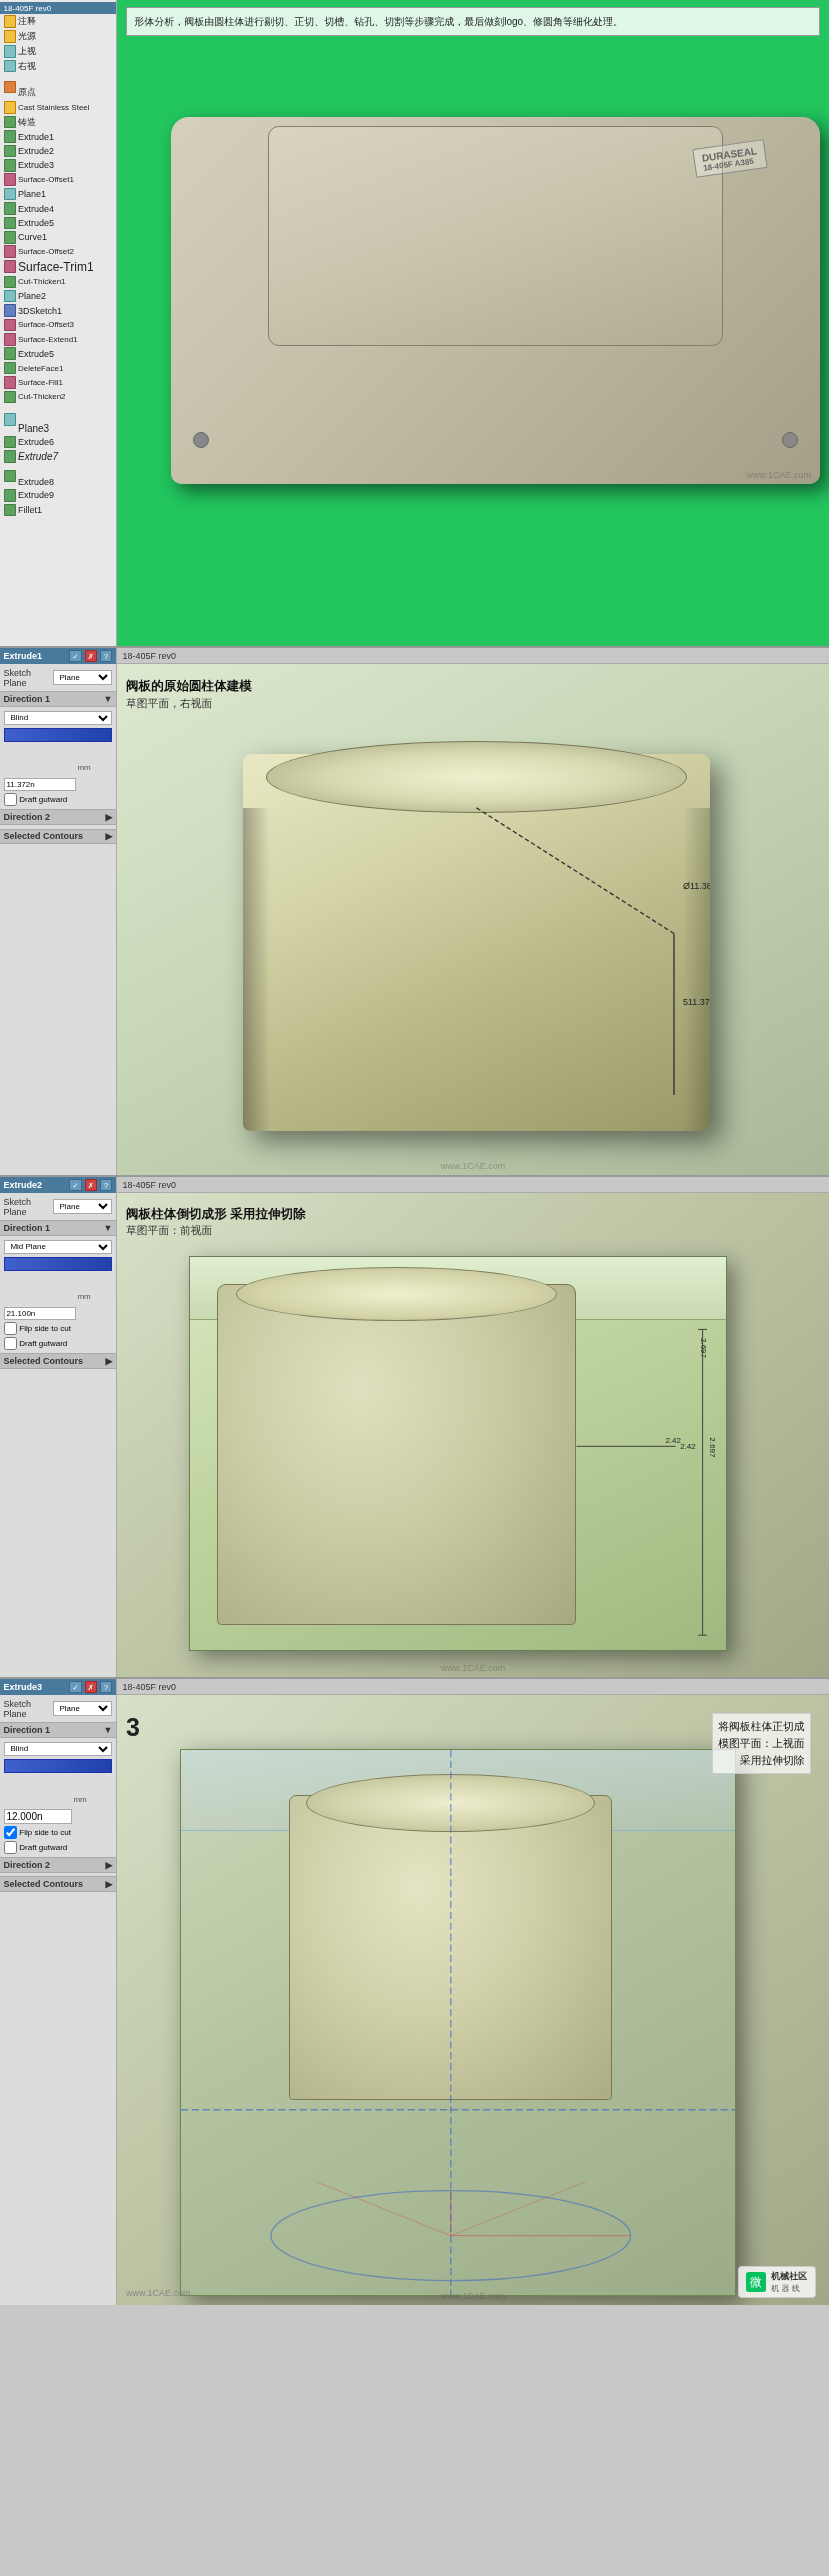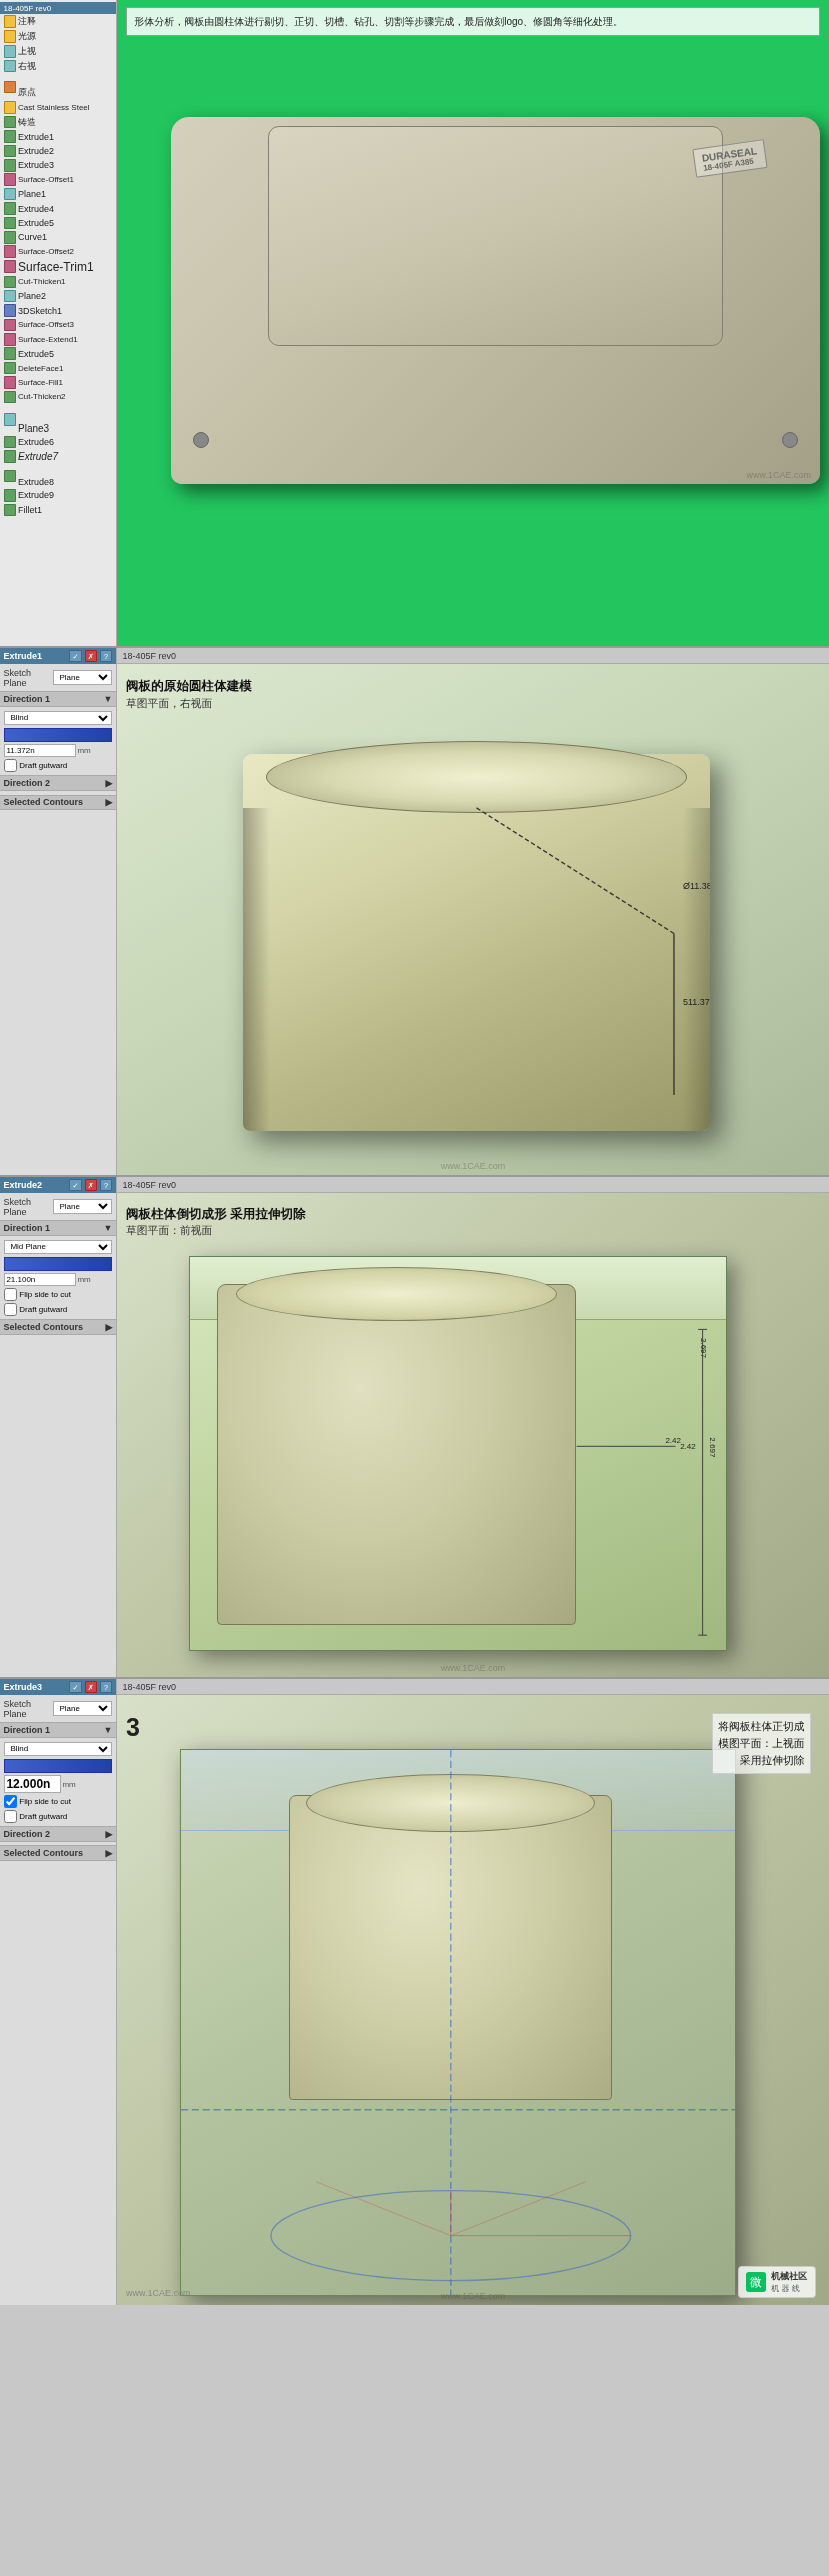--- a/index.html
+++ b/index.html
@@ -222,20 +222,21 @@
       display: flex;
       align-items: center;
       margin-bottom: 1.8px;
     }
 
     .panel-input input {
       width: 63px;
       font-size: 8px;
       padding: 0.9px 1.8px;
       border: 0.9px solid #aaa;
+      margin-top: 34px;
     }
 
     .panel-input-unit {
       font-size: 8px;
       margin-left: 1.8px;
       color: #555;
     }
 
     .panel-checkbox {
       display: flex;
@@ -743,21 +744,21 @@
 
       <div class="panel-row">
         <select class="panel-select" style="width:100%;">
           <option>Blind</option>
         </select>
       </div>
 
       <div class="panel-blue-bar"></div>
 
       <div class="panel-input">
-        <input type="text" value="12.000n" style="width: 57px; font-size: 12px; padding: 0.9px 1.8px; border: 0.9px solid rgb(170, 170, 170); font-weight: bold;">
+        <input type="text" value="12.000n" style="width: 68px; font-size: 10px; padding: 0.9px 1.8px; border: 0.9px solid rgb(170, 170, 170);">
         <span class="panel-input-unit">mm</span>
       </div>
 
       <div class="panel-checkbox">
         <input type="checkbox" checked="" style="">
         <span>Flip side to cut</span>
       </div>
 
       <div class="panel-checkbox">
         <input type="checkbox" style="">

